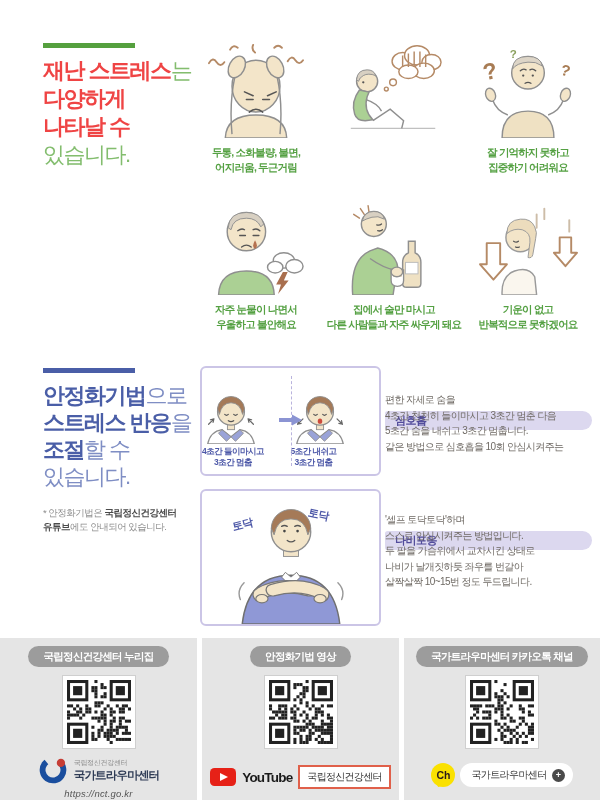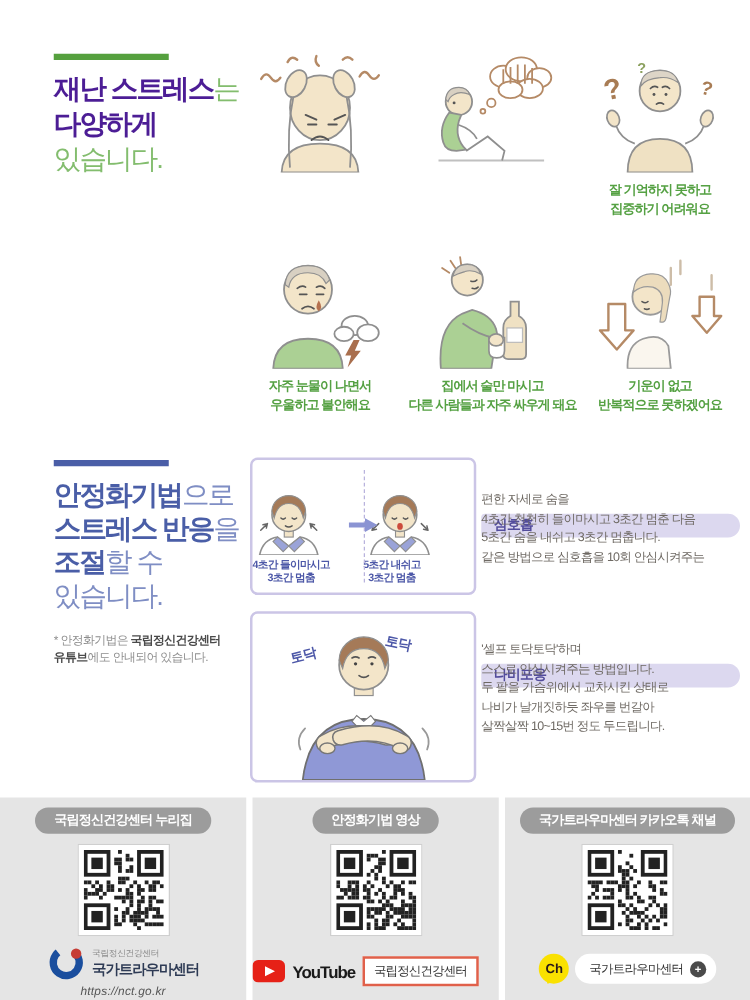--- a/index.html
+++ b/index.html
@@ -5,21 +5,21 @@
   html,body{margin:0;padding:0;background:#fff;}
   *{box-sizing:border-box;}
   .poster{position:relative;width:600px;height:800px;background:#fff;overflow:hidden;
     font-family:"Liberation Sans","DejaVu Sans",sans-serif;}
 
   
   .title-block{position:absolute;width:170px;}
   .accent-bar{width:92px;height:5px;margin-bottom:9px;}
   .hl{font-size:22px;line-height:28px;letter-spacing:-1.5px;white-space:nowrap;}
   .green .accent-bar{background:#55a03e;}
-  .green .h-strong{color:#4c1d95;font-weight:800;}
+  .green .h-strong{color:#ef4444;font-weight:800;}
   .green .h-light{color:#83bd6e;font-weight:400;}
   .blue .accent-bar{background:#4a5ea7;}
   .blue .hl{font-size:22px;line-height:27px;}
   .blue .h-strong{color:#4a5ea7;font-weight:800;}
   .blue .h-light{color:#7f8ec4;font-weight:400;}
   .footnote{margin-top:16px;font-size:9.5px;line-height:14px;color:#8d8d8d;letter-spacing:-0.5px;}
   .footnote b{color:#4a4a4a;}
 
   
   .sym-grid{position:absolute;left:188px;top:38px;width:404px;}
@@ -62,21 +62,21 @@
   .pill{display:inline-block;margin-top:8px;padding:0 15px;height:21px;line-height:21px;
     border-radius:11px;background:#9c9c9c;color:#fff;font-size:10.5px;font-weight:700;letter-spacing:-0.7px;}
   .qr-box{width:74px;height:74px;background:#fff;border:1px solid #cfcfcf;margin:8px auto 0;
     display:flex;align-items:center;justify-content:center;}
   svg.qr{width:64px;height:64px;}
   .org-row{display:flex;align-items:center;justify-content:center;gap:6px;margin-top:6px;}
   .org-texts{text-align:left;}
   .org-small{font-size:7px;color:#8a8a8a;letter-spacing:-0.3px;}
   .org-large{font-size:11.5px;font-weight:700;color:#2e3b55;letter-spacing:-0.8px;}
   .url{font-size:9.5px;color:#555;margin-top:3px;letter-spacing:0.2px;font-style:italic;}
-  .yt-row{display:flex;align-items:center;justify-content:flex-start;gap:6px;margin-top:16px;}
+  .yt-row{display:flex;align-items:center;justify-content:center;gap:6px;margin-top:16px;}
   .yt-word{font-size:13.5px;font-weight:800;color:#1a1a1a;letter-spacing:-0.8px;}
   .yt-box{border:2px solid #e0604a;background:#fff;padding:3px 7px;font-size:10px;
     color:#333;letter-spacing:-0.7px;}
   .kk-row{display:flex;align-items:center;justify-content:center;gap:5px;margin-top:14px;}
   .ch-icon{position:relative;width:24px;height:24px;border-radius:50%;background:#fae100;
     display:flex;align-items:center;justify-content:center;font-size:10.5px;font-weight:800;color:#2a1a1a;}
   .ch-icon::after{content:"";position:absolute;left:3px;bottom:-4px;border:4px solid transparent;
     border-top-color:#fae100;transform:rotate(28deg);}
   .kk-pill{background:#fff;border-radius:13px;padding:5px 8px 5px 11px;display:flex;
     align-items:center;gap:5px;font-size:10px;color:#333;letter-spacing:-0.6px;}
@@ -85,20 +85,21 @@
 </style>
 </head>
 <body>
 
 <div class="poster">
 
   <div class="title-block green" style="left:43px;top:43px;">
     <div class="accent-bar"></div>
     <div class="hl"><span class="h-strong">재난 스트레스</span><span class="h-light">는</span></div>
     <div class="hl"><span class="h-strong">다양하게</span></div>
+    <div class="hl"><span class="h-strong">나타날 수</span></div>
     <div class="hl"><span class="h-light">있습니다.</span></div>
   </div>
 
   <div class="sym-grid">
     <div class="sym-row">
       <div class="sym-cell c1">
         <div class="illus">
           <svg width="108" height="96" viewBox="0 0 110 100">
             <g stroke="#b58a66" stroke-width="2" fill="none" stroke-linecap="round">
               <path d="M6 22 q4 -7 8 -1 q4 6 8 0"></path>
@@ -112,20 +113,22 @@
             <path d="M33 36 q-6 28 -3 60 M77 36 q6 28 3 60" stroke="#8f8f8f" stroke-width="1.5" fill="none"></path>
             <ellipse cx="35" cy="26" rx="8" ry="12" transform="rotate(28 35 26)" fill="#f3e5c9" stroke="#8f8f8f" stroke-width="1.5"></ellipse>
             <ellipse cx="75" cy="26" rx="8" ry="12" transform="rotate(-28 75 26)" fill="#f3e5c9" stroke="#8f8f8f" stroke-width="1.5"></ellipse>
             <g stroke="#555" stroke-width="1.6" fill="none" stroke-linecap="round">
               <path d="M43 52 l9 4 M67 56 l9 -4"></path>
                 <path d="M45 60 h7 M62 60 h7"></path>
                 <path d="M48 73 q7 -6 14 0"></path>
             </g>
           </svg>
         </div>
+        <div class="caption">두통, 소화불량, 불면,
+어지러움, 두근거림</div>
       </div>
       <div class="sym-cell c2">
         <div class="illus">
           <svg width="108" height="96" viewBox="0 0 110 100">
             <g fill="#fff" stroke="#b58a66" stroke-width="1.5">
               <ellipse cx="64" cy="20" rx="11" ry="9"></ellipse>
                 <ellipse cx="79" cy="14" rx="13" ry="10"></ellipse>
               <ellipse cx="94" cy="21" rx="10" ry="8"></ellipse>
                 <ellipse cx="86" cy="30" rx="11" ry="8"></ellipse>
               <ellipse cx="70" cy="31" rx="10" ry="7"></ellipse>

